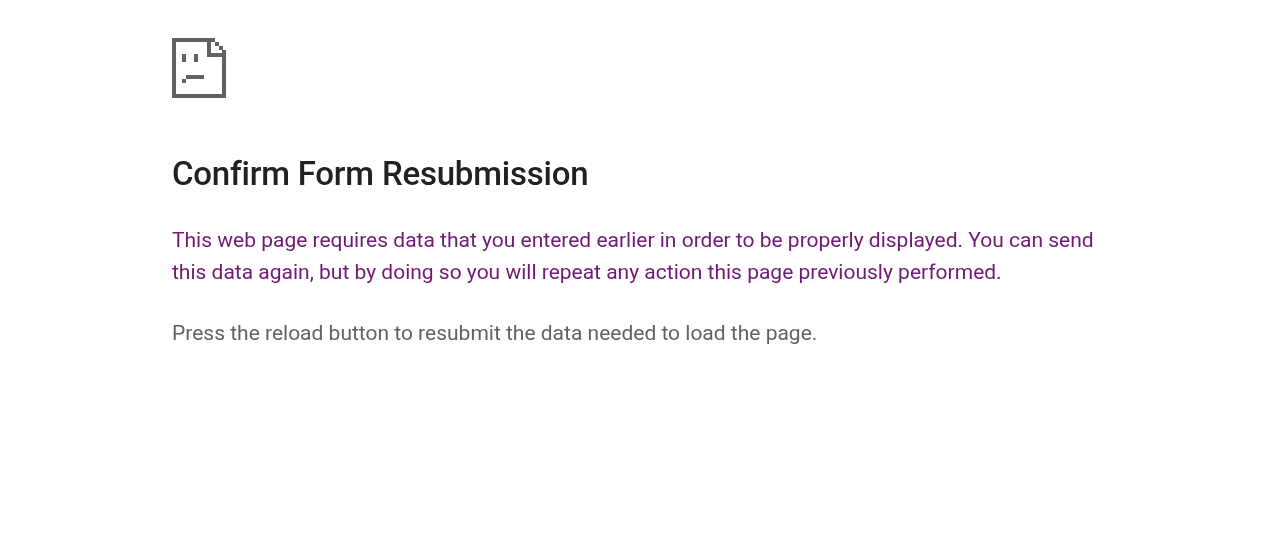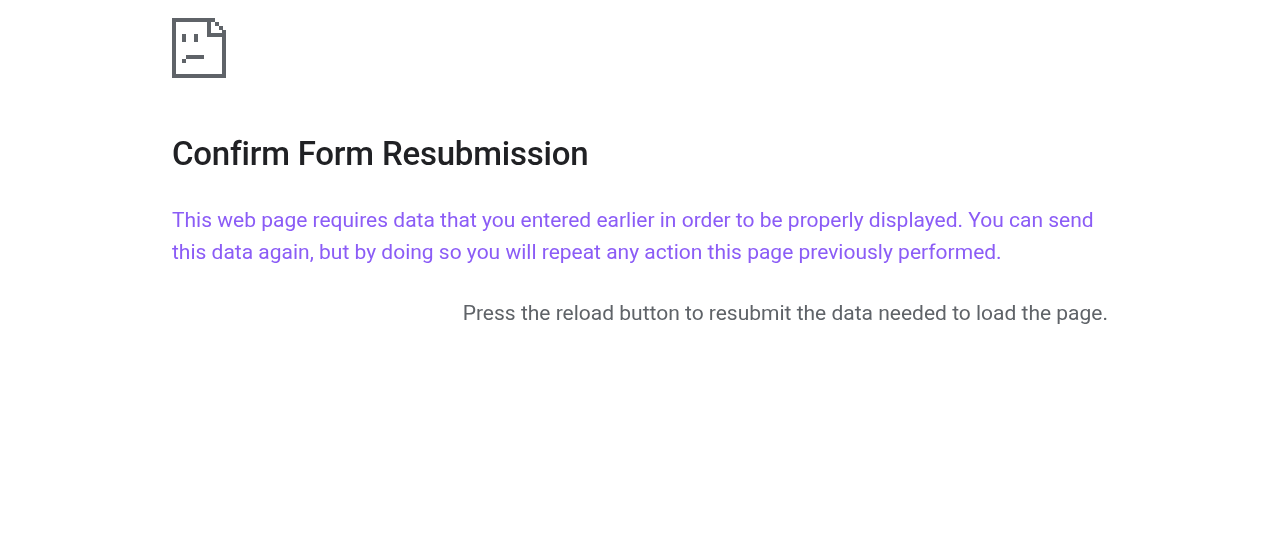--- a/index.html
+++ b/index.html
@@ -9,51 +9,50 @@
     }
     body {
       font-family: -apple-system, BlinkMacSystemFont, "Segoe UI", Roboto, "Helvetica Neue", Arial, sans-serif;
       background: #ffffff;
       color: #202124;
       width: 1280px;
       height: 533px;
       overflow: hidden;
     }
     .container {
-      padding: 18px 172px 0 172px;
+      padding: 38px 172px 0 172px;
     }
     .icon-wrapper {
       margin-bottom: 56px;
     }
     .sad-page-icon {
       display: block;
     }
     .heading {
       font-size: 33px;
       font-weight: 500;
       color: #202124;
       letter-spacing: -0.2px;
       margin-bottom: 30px;
       line-height: 1.2;
     }
     .description {
       font-size: 21px;
       font-weight: 400;
-      color: #8b5cf6;
+      color: #701a75;
       line-height: 1.55;
       margin-bottom: 28px;
       max-width: 930px;
     }
     .instruction {
       font-size: 21px;
       font-weight: 400;
       color: #5f6368;
       line-height: 1.55;
       margin-bottom: 30px;
-      text-align: right;
     }
     .error-code {
       font-size: 18px;
       font-weight: 400;
       color: #5f6368;
       letter-spacing: 0.2px;
     }
   </style>
 </head>
 <body>

